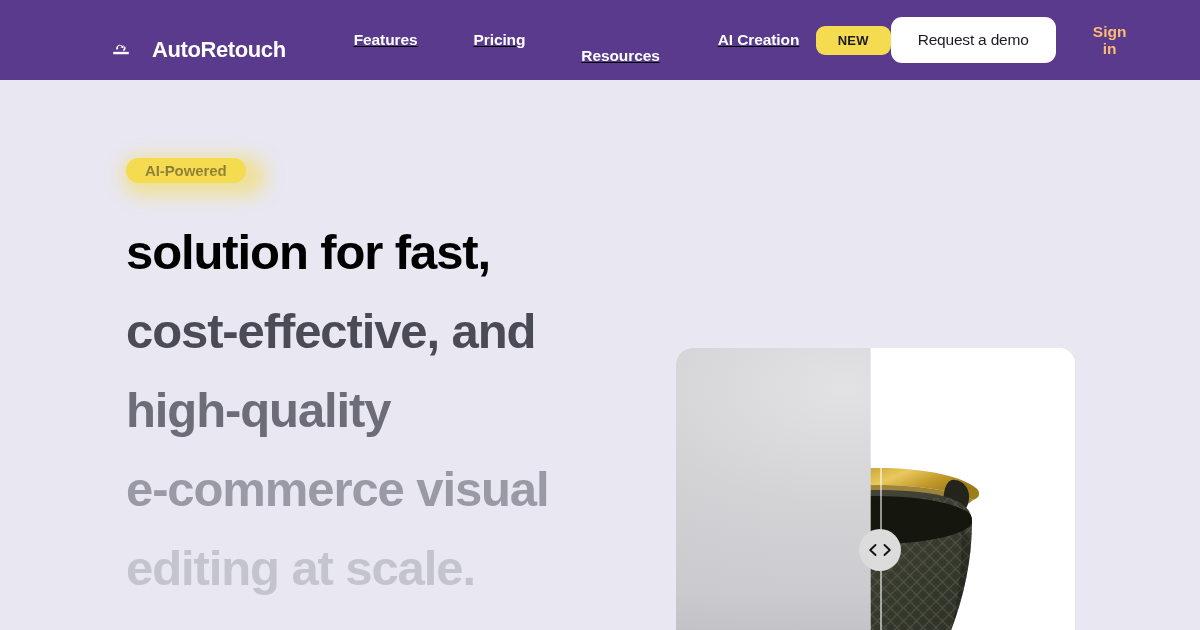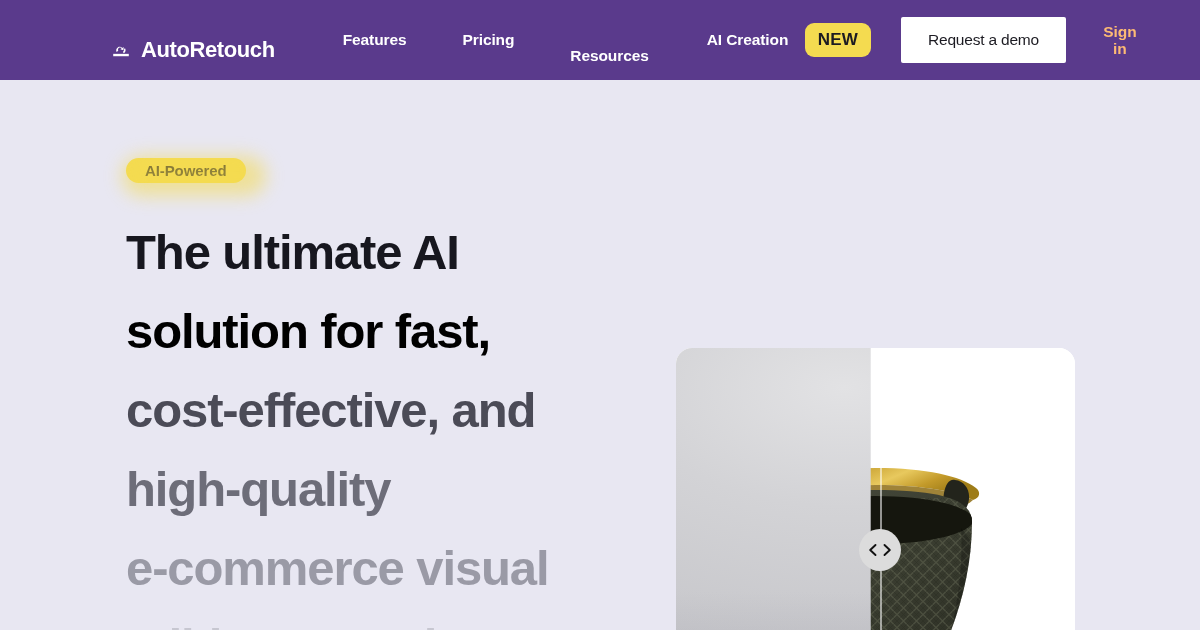--- a/index.html
+++ b/index.html
@@ -11,51 +11,50 @@
   }
 
   
   .navbar {
     position:absolute; top:0; left:0;
     width:1200px; height:80px;
     background:#5A3A8C;
     display:flex; align-items:center;
     padding-left:110px; padding-right:18px;
   }
-  .brand { display:flex; align-items:center; gap:9px; margin-right:34px;margin-top:20px; }
+  .brand { display:flex; align-items:flex-start; gap:20px; margin-right:34px;margin-top:20px; }
   .brand-mark { width:22px; height:22px; display:block; }
   .brand-name {
     color:#ffffff; font-size:22px; font-weight:700;
     letter-spacing:-0.4px; white-space:nowrap;
   }
-  .nav-links { display:flex; align-items:center; }
+  .nav-links { display:flex; align-items:center;text-decoration:underline; }
   .nav-link {
     color:#ffffff; font-size:15.5px; font-weight:700;
     white-space:nowrap; padding:0 16px; cursor:pointer;
     letter-spacing:-0.1px;
   }
   .nav-link.nl-features { margin-left:18px; }
   .nav-link.nl-pricing { margin-left:24px; }
   .nav-link.nl-resources { margin-left:24px;margin-top:32px; }
   .nav-link.nl-aicreation {
     margin-left:42px; text-align:center; line-height:1.12;
     max-width:76px; padding:0;
   }
   .new-badge {
     margin-left:22px;
     background:#F4DB50; color:#1C1B22;
-    font-size:17px; font-weight:800;
-    padding:7px 13px; border-radius:9px;
+    font-size:13px; font-weight:800;
+    padding:7px 22px; border-radius:9px;
     letter-spacing:0.2px; cursor:pointer;text-align:center;
   }
   .demo-btn {
-    margin-left:30px;
     background:#ffffff; color:#1C1B22;
     font-size:15.5px; font-weight:500;
-    padding:14px 27px; border-radius:2px;
+    padding:14px 27px; border-radius:11px;
     border:none; cursor:pointer; white-space:nowrap;
     font-family:"Liberation Sans", sans-serif;
     letter-spacing:-0.2px;
   }
   .signin {
     margin-left:32px; color:#fdba74;
     font-size:15.5px; font-weight:700;
     text-align:center; line-height:1.12;
     max-width:44px; cursor:pointer;
   }
@@ -179,21 +178,20 @@
 </div>
 
 <div class="hero-left">
 
   <div class="pill-wrap">
     <span class="pill-glow"></span>
     <span class="pill">AI-Powered</span>
   </div>
 
   <h1 class="headline">
-    <span class="ln ln1">The ultimate AI</span>
     <span class="ln ln2">solution for fast,</span>
     <span class="ln ln3">cost-effective, and</span>
     <span class="ln ln4">high-quality</span>
     <span class="ln ln5">e-commerce visual</span>
     <span class="ln ln6">editing at scale.</span>
   </h1>
 
   <div class="headline-mask"></div>
 </div>
 

